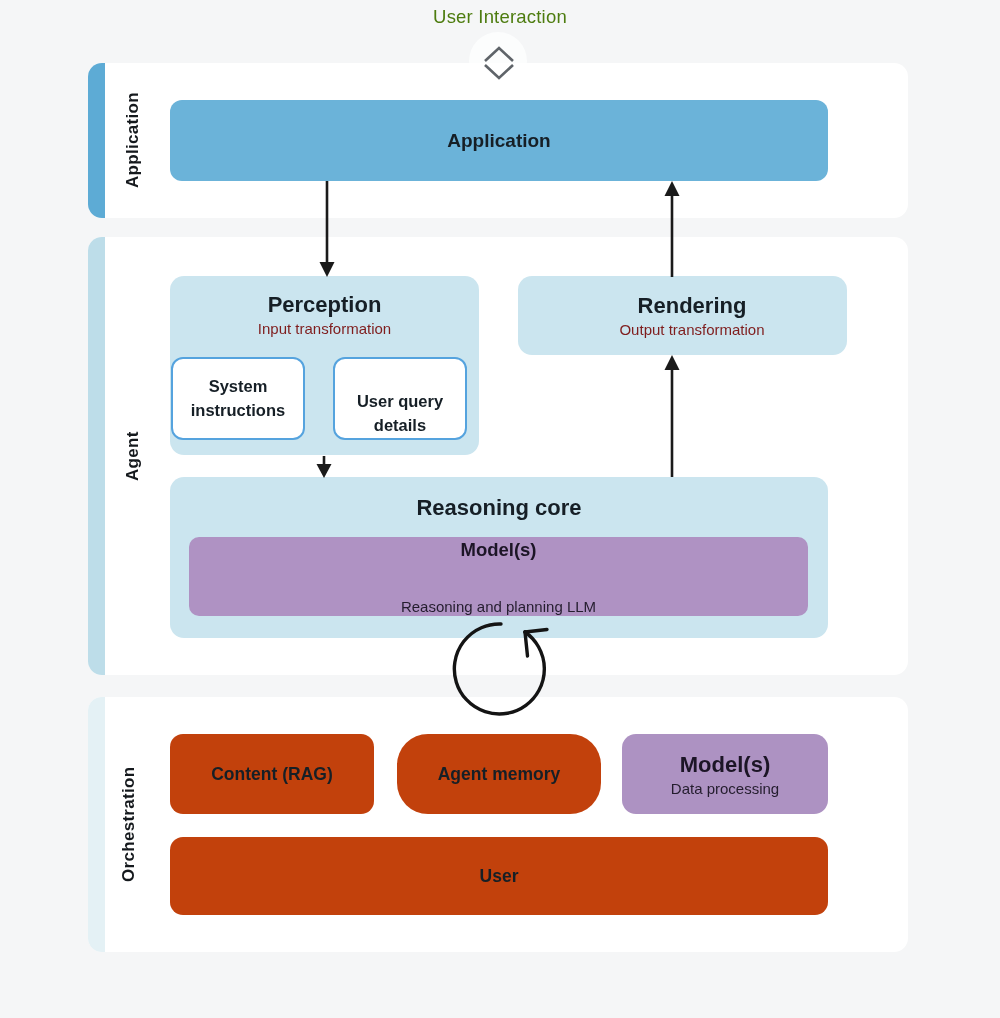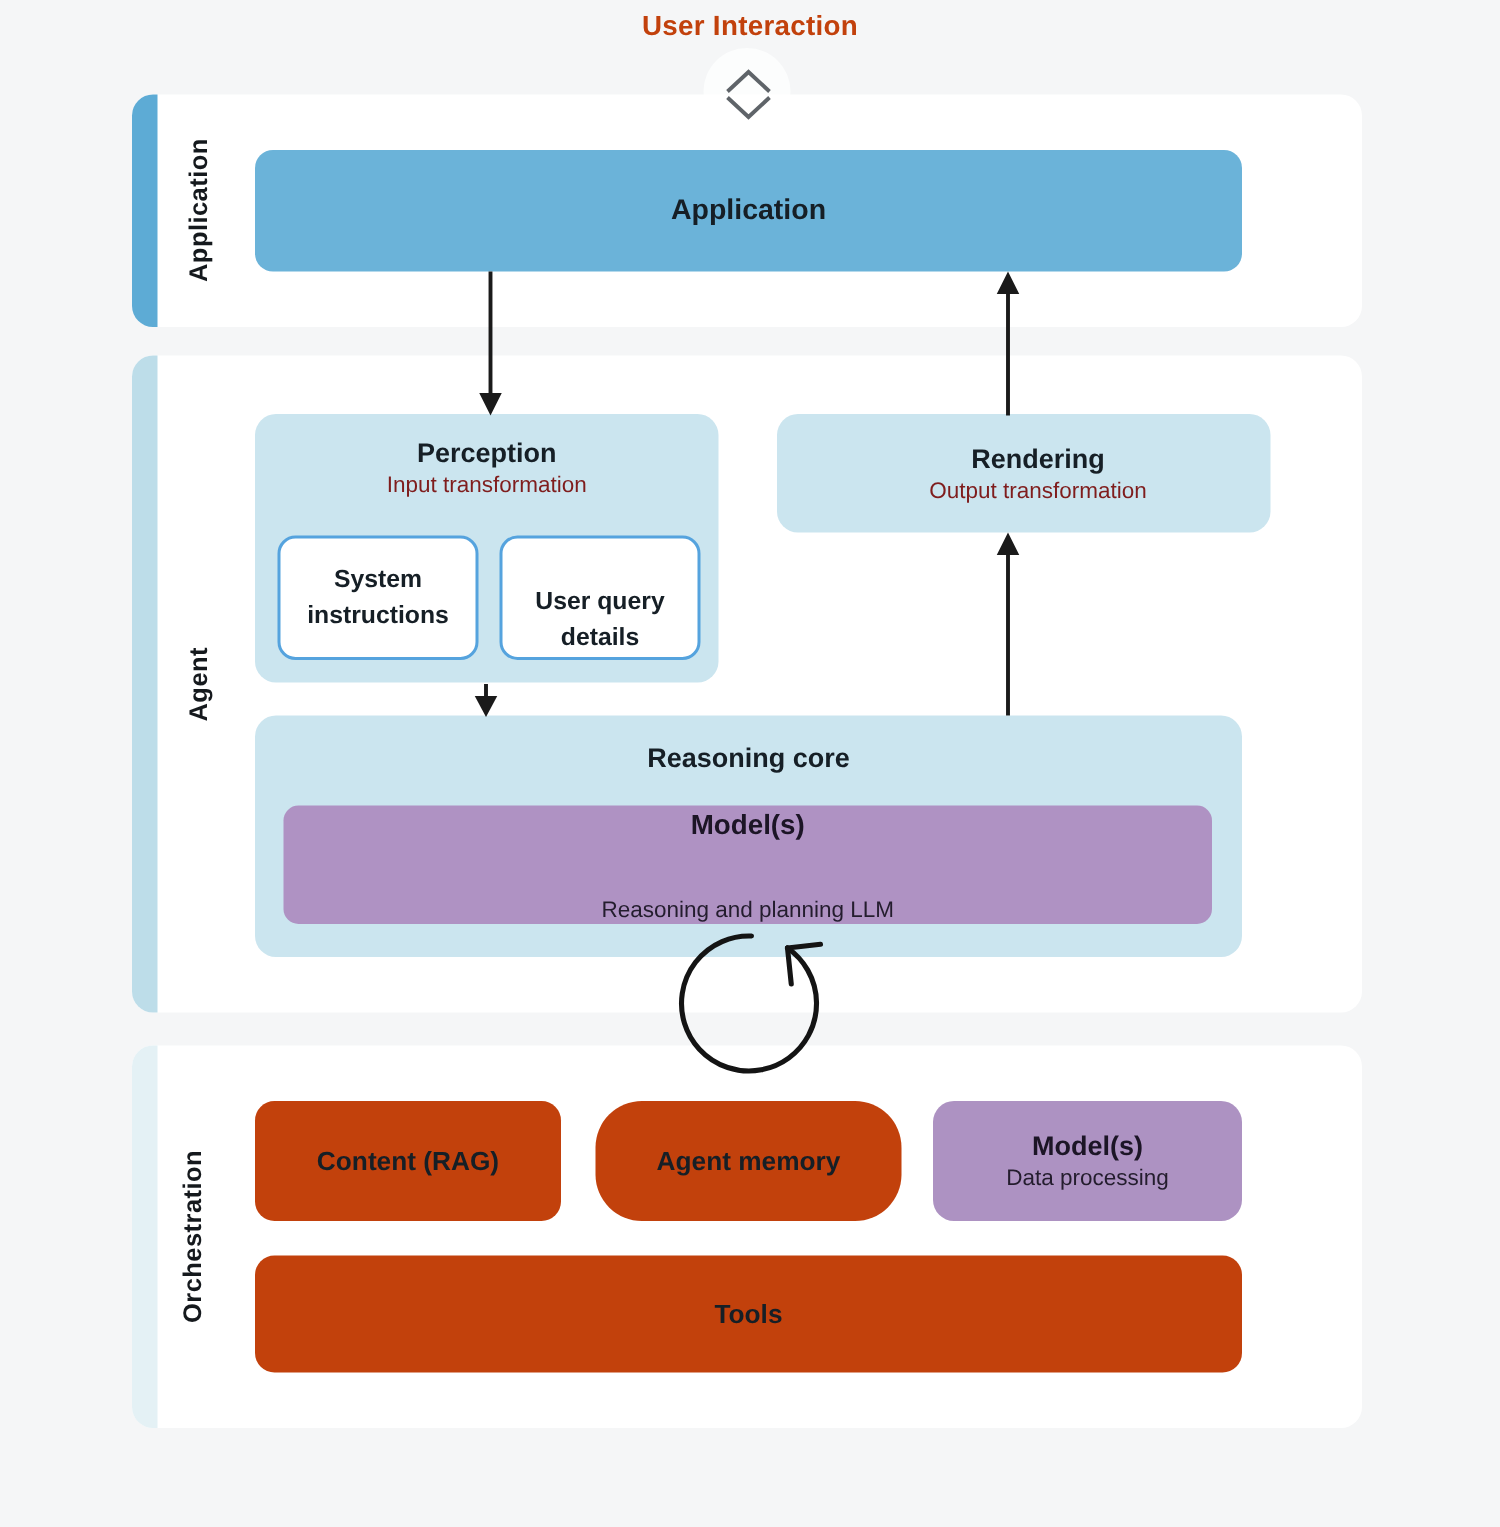--- a/index.html
+++ b/index.html
@@ -9,21 +9,21 @@
     font-family:"Liberation Sans", sans-serif;
     color:#1d252b;
     position:relative;
     overflow:hidden;
   }
   .canvas{position:absolute;left:0;top:0;width:1000px;height:1018px;}
 
   .page-title{
     position:absolute;left:0;right:0;top:6px;
     text-align:center;
-    font-size:18.5px;font-weight:700;color:#c2410c;letter-spacing:.2px;
+    font-size:18.5px;font-weight:400;color:#4d7c0f;letter-spacing:.2px;
   }
 
   
   .ui-circle{
     position:absolute;left:469px;top:32px;width:58px;height:58px;
     border-radius:50%;background:#fcfdfd;
   }
   .ui-stem{
     position:absolute;left:489px;top:62px;width:18px;height:42px;
     background:#fcfdfd;
@@ -55,41 +55,41 @@
   .label-application{left:104px;top:63px;width:58px;height:155px;}
   .label-agent{left:104px;top:237px;width:58px;height:438px;}
   .label-orchestration{left:100px;top:697px;width:58px;height:255px;}
 
   
   .node{
     position:absolute;
     display:flex;flex-direction:column;align-items:center;justify-content:center;
     text-align:center;
   }
-  .node-title{font-weight:700;font-size:18px;color:#161f26;}
+  .node-title{font-weight:700;font-size:22px;color:#161f26;}
   .node-sub{font-weight:400;font-size:15px;color:#7f1d1d;margin-top:2px;}
 
   .n-application{
     left:170px;top:100px;width:658px;height:81px;
     background:#6bb3d9;border-radius:12px;
   }
   .n-application .node-title{font-size:19px;}
 
   .n-perception{
     left:170px;top:276px;width:309px;height:179px;
     background:#cbe5ef;border-radius:14px;
     justify-content:flex-start;padding-top:0;
   }
   .n-perception .head{margin-top:16px;}
 
   .n-subbox{
     background:#ffffff;border:2px solid #55a3de;border-radius:12px;
     font-weight:700;font-size:16.5px;line-height:1.45;color:#161f26;
   }
-  .n-system{left:185px;top:357px;width:130px;height:79px;}
+  .n-system{left:171px;top:357px;width:130px;height:79px;}
   .n-userquery{left:333px;top:357px;width:130px;height:79px;justify-content:flex-end;}
 
   .n-rendering{
     left:518px;top:276px;width:310px;height:79px;
     background:#cbe5ef;border-radius:14px;padding-left:19px;
   }
 
   .n-reasoning{
     left:170px;top:477px;width:658px;height:161px;
     background:#cbe5ef;border-radius:14px;
@@ -183,21 +183,21 @@
     <div class="node-title">Content (RAG)</div>
   </div>
   <div class="node n-pale n-memory">
     <div class="node-title">Agent memory</div>
   </div>
   <div class="node n-model-data">
     <div class="node-title">Model(s)</div>
     <div class="node-sub">Data processing</div>
   </div>
   <div class="node n-pale n-tools">
-    <div class="node-title">Tools</div>
+    <div class="node-title">User</div>
   </div>
 
   <svg class="overlay" viewBox="0 0 1000 1018">
 
     <g stroke="#5f6469" stroke-width="2.6" fill="none">
       <polyline points="485,61 499,48 513,61"></polyline>
       <polyline points="485,65 499,78 513,65"></polyline>
     </g>
 
     <g>

